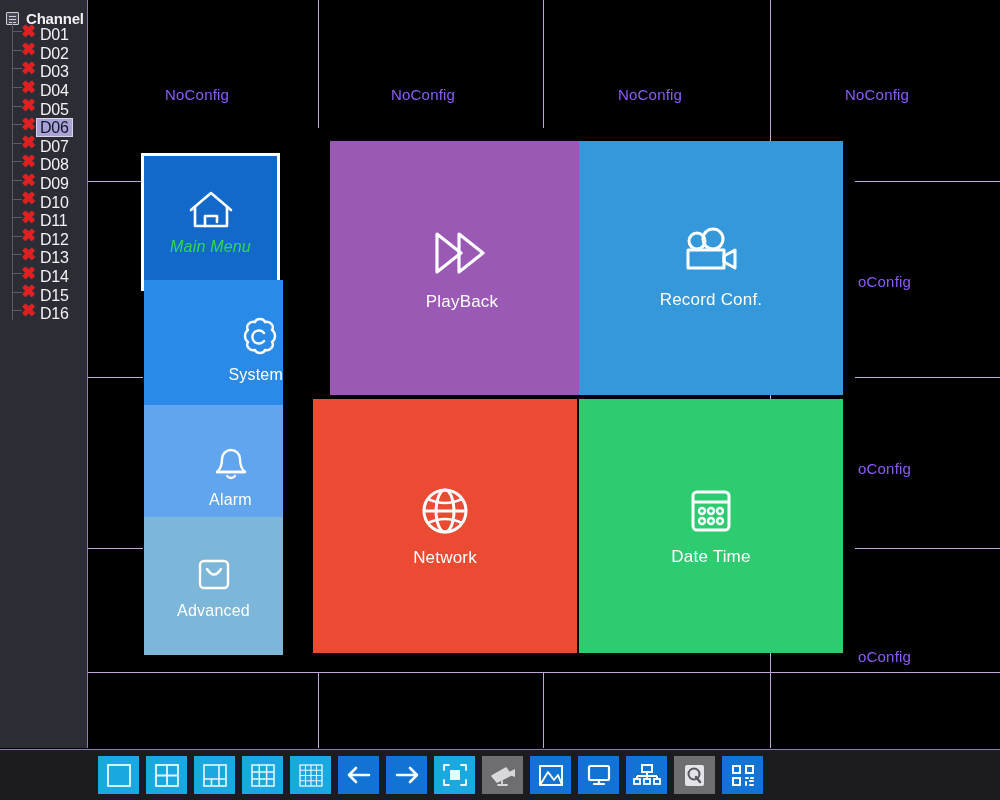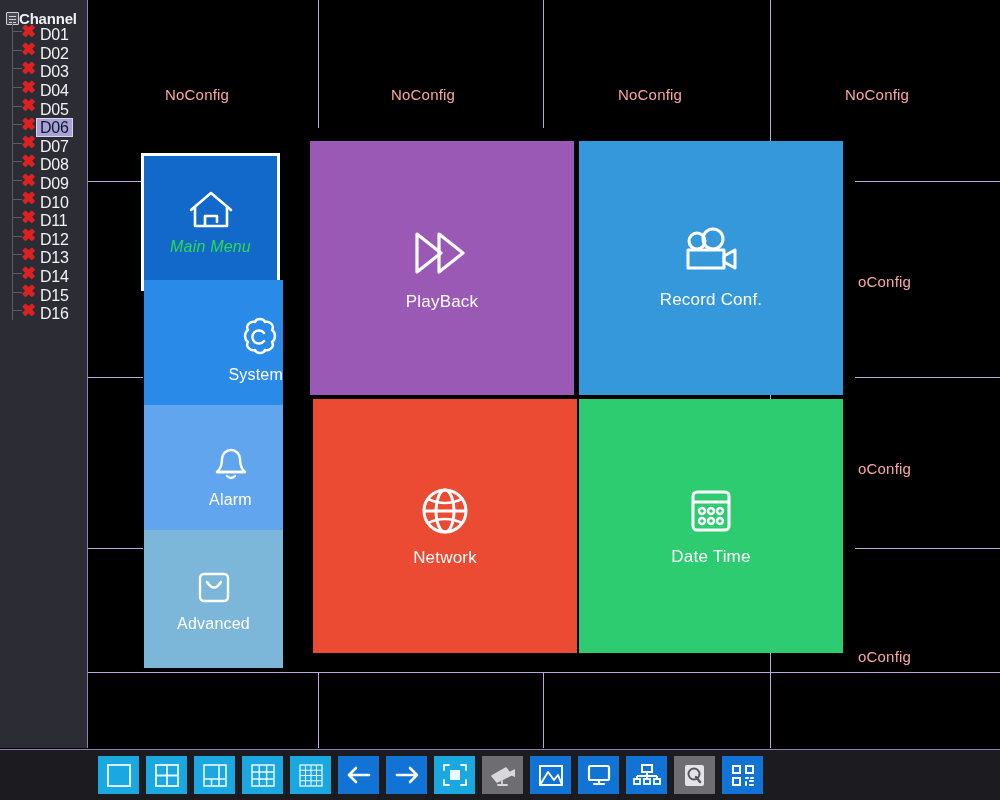--- a/index.html
+++ b/index.html
@@ -8,31 +8,31 @@
     background:#000; overflow:hidden;
     font-family:"Liberation Sans", sans-serif;
   }
   #root { position:relative; width:1000px; height:800px; background:#000; }
 
   
   #video-wall { position:absolute; left:88px; top:0; width:912px; height:748px; background:#000; }
   .wall-col-div { position:absolute; top:0; width:1px; background:#bfa8d9; }
   .wall-row-div { position:absolute; height:1px; background:#bfa8d9; }
   .wall-cell-label {
-    position:absolute; color:#fca5a5; font-size:15px;
+    position:absolute; color:#8b5cf6; font-size:15px;
     white-space:nowrap; letter-spacing:.2px;
   }
 
   
   #sidebar {
     position:absolute; left:0; top:0; width:88px; height:748px;
     background:#2c2c34; border-right:1px solid #8e7fb0;
   }
   #sidebar-header {
-    display:flex; align-items:center; gap:0;
+    display:flex; align-items:center; gap:7px;
     padding:14px 0 0 6px; height:22px;
   }
   .doc-icon {
     width:13px; height:13px; flex:0 0 13px;
     border:1px solid #cfcfd6; background:#4a4a56;
     position:relative; border-radius:1px;
   }
   .doc-icon::before, .doc-icon::after {
     content:""; position:absolute; left:2px; right:2px; height:1px; background:#cfcfd6;
   }
@@ -233,29 +233,29 @@
 
   <div class="menu-tile" style="left:144px;top:405px;background:#61a5ef;padding-left:34px;">
     <svg width="46" height="46" viewBox="0 0 46 46">
       <path d="M9 33 q5 -4 5 -13 a9 9 0 0 1 18 0 q0 9 5 13 z" fill="none" stroke="#fff" stroke-width="2.4" stroke-linejoin="round"></path>
       <path d="M9 33 L37 33" stroke="#fff" stroke-width="2.4" stroke-linecap="round"></path>
       <path d="M19 37 q4 4 8 0" fill="none" stroke="#fff" stroke-width="2.4" stroke-linecap="round"></path>
     </svg>
     <span class="tile-label">Alarm</span>
   </div>
 
-  <div class="menu-tile" style="left:144px;top:530px;background:#7cb7da;">
+  <div class="menu-tile" style="left:144px;top:517px;background:#7cb7da;">
     <svg width="44" height="44" viewBox="0 0 44 44">
       <rect x="8" y="9" width="28" height="27" rx="4" fill="none" stroke="#fff" stroke-width="2.4"></rect>
       <path d="M15 17 q7 11 14 0" fill="none" stroke="#fff" stroke-width="2.4" stroke-linecap="round"></path>
     </svg>
     <span class="tile-label">Advanced</span>
   </div>
 
-  <div class="feat-tile" style="left:310px;top:141px;background:#9b59b6;">
+  <div class="feat-tile" style="left:330px;top:141px;background:#9b59b6;">
     <svg width="62" height="58" viewBox="0 0 62 58">
       <path d="M6 10 L30 29 L6 48 Z" fill="none" stroke="#fff" stroke-width="3.2" stroke-linejoin="round"></path>
       <path d="M28 10 L52 29 L28 48 Z" fill="none" stroke="#fff" stroke-width="3.2" stroke-linejoin="round"></path>
     </svg>
     <span class="tile-label">PlayBack</span>
   </div>
 
   <div class="feat-tile" style="left:579px;top:141px;background:#3498db;">
     <svg width="62" height="54" viewBox="0 0 62 54">
       <circle cx="17" cy="15" r="8" fill="none" stroke="#fff" stroke-width="3"></circle>

